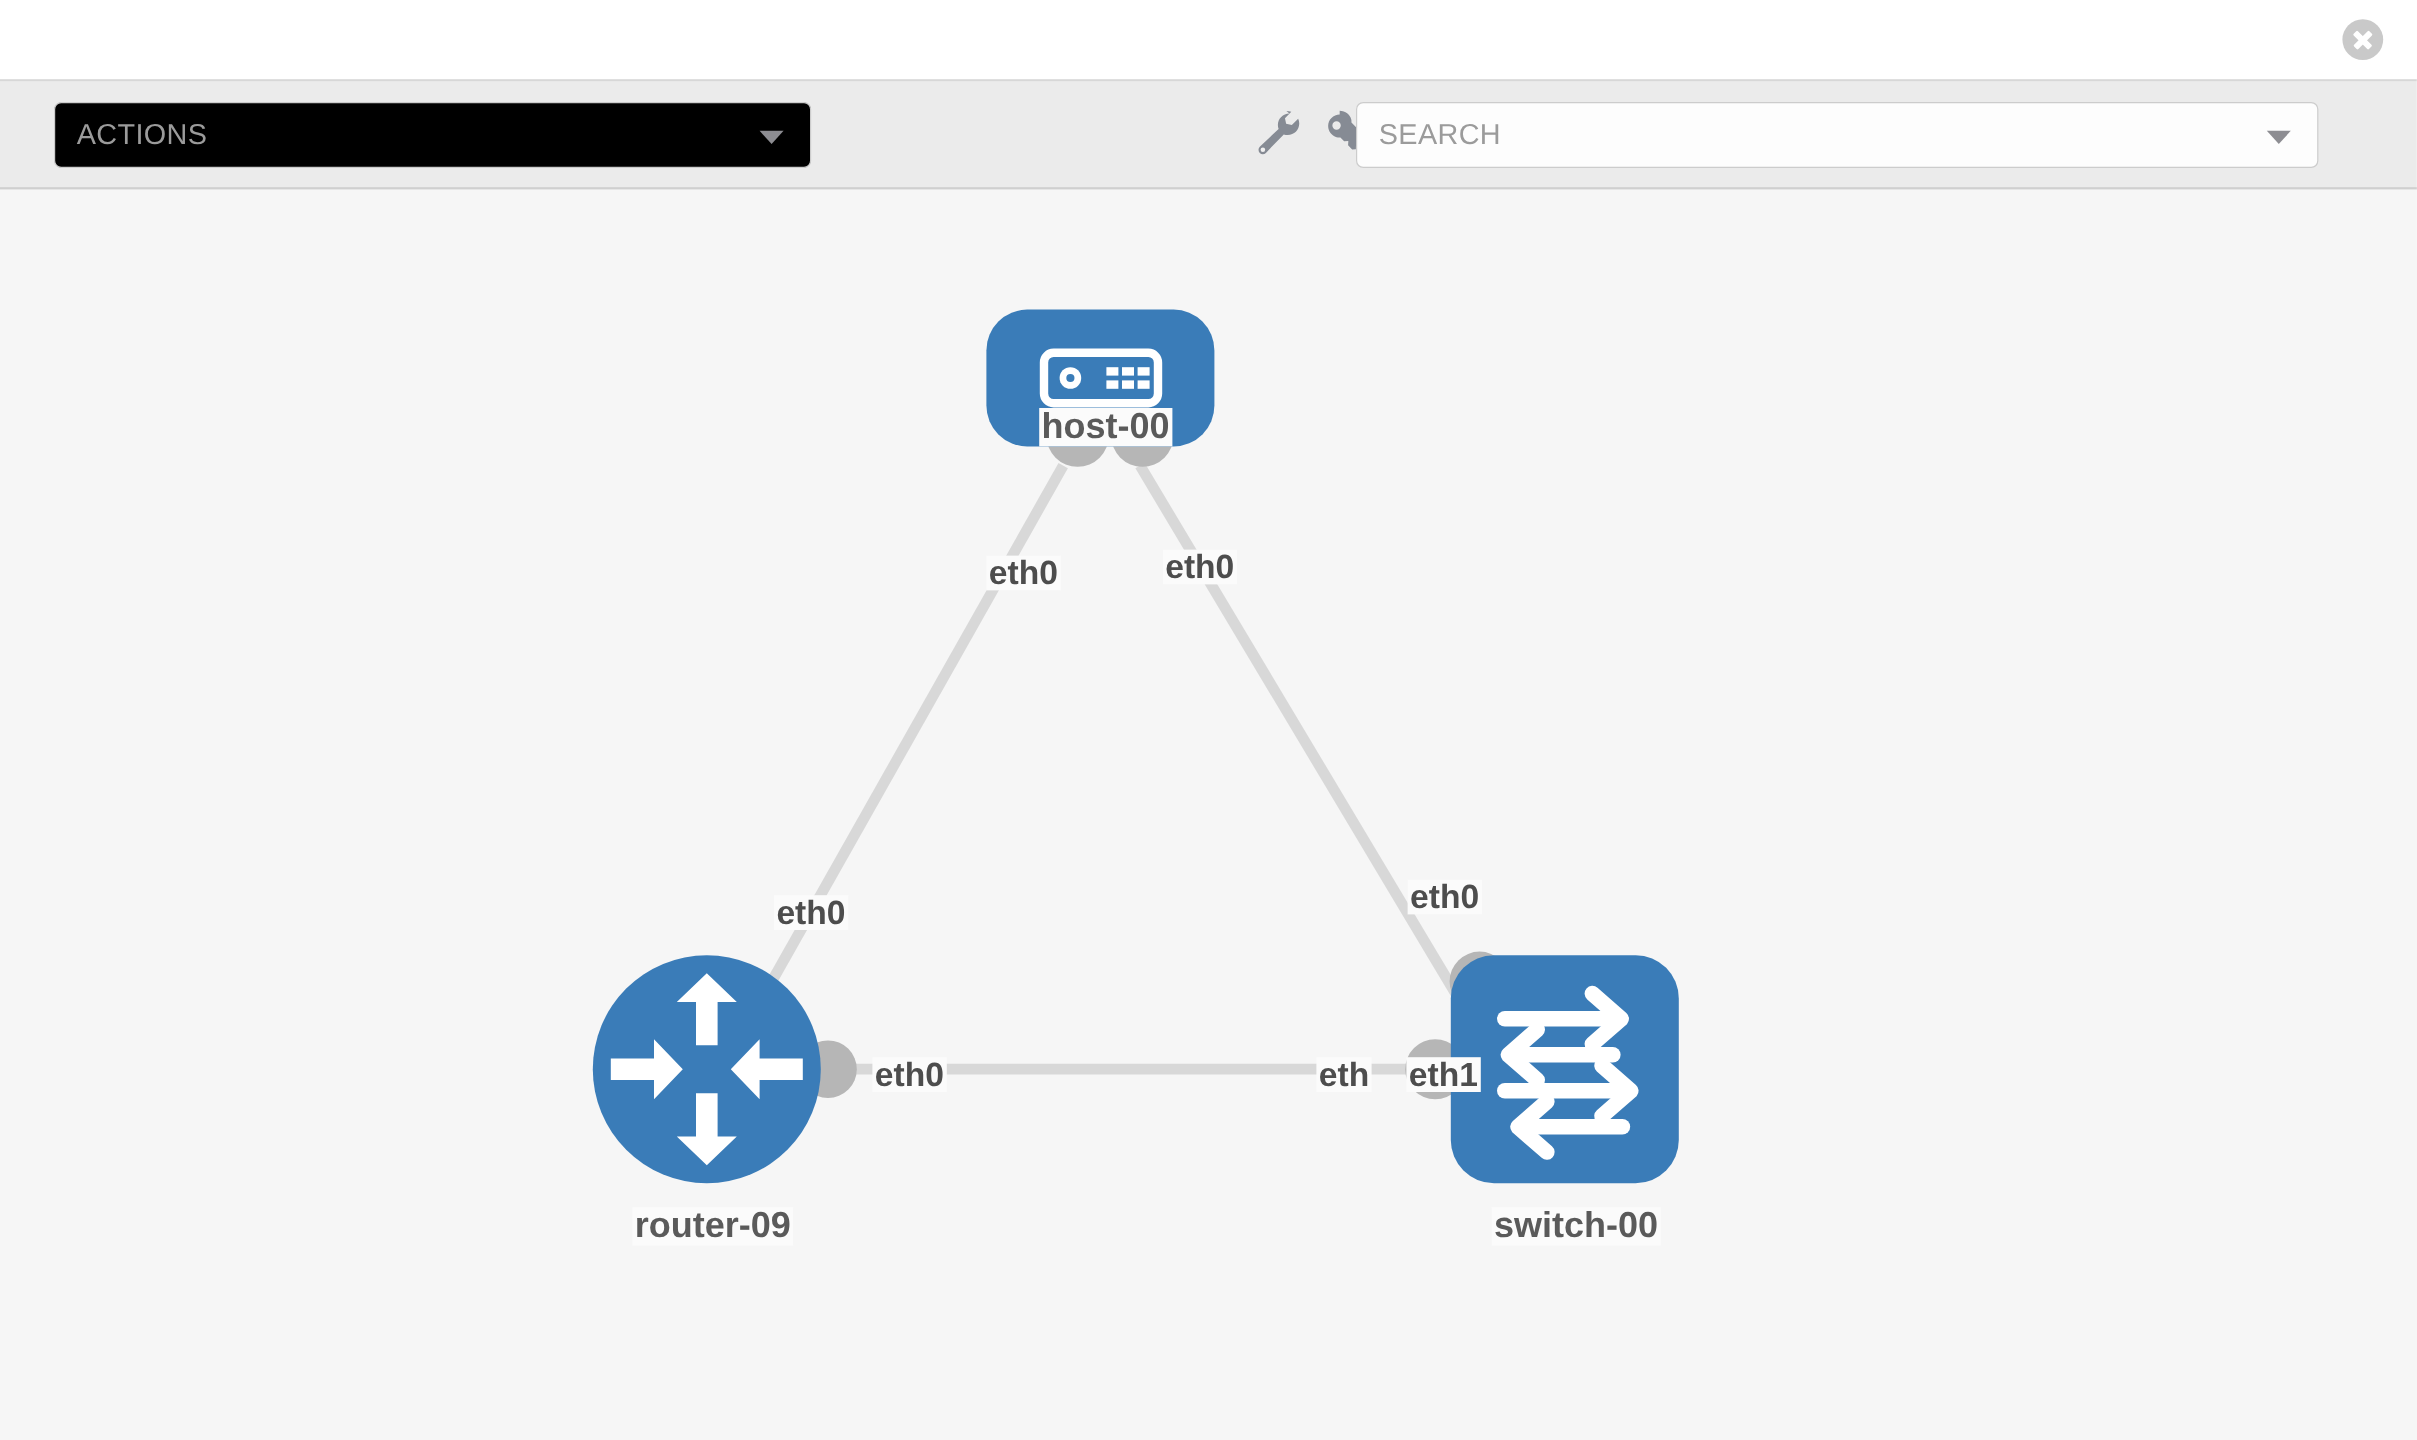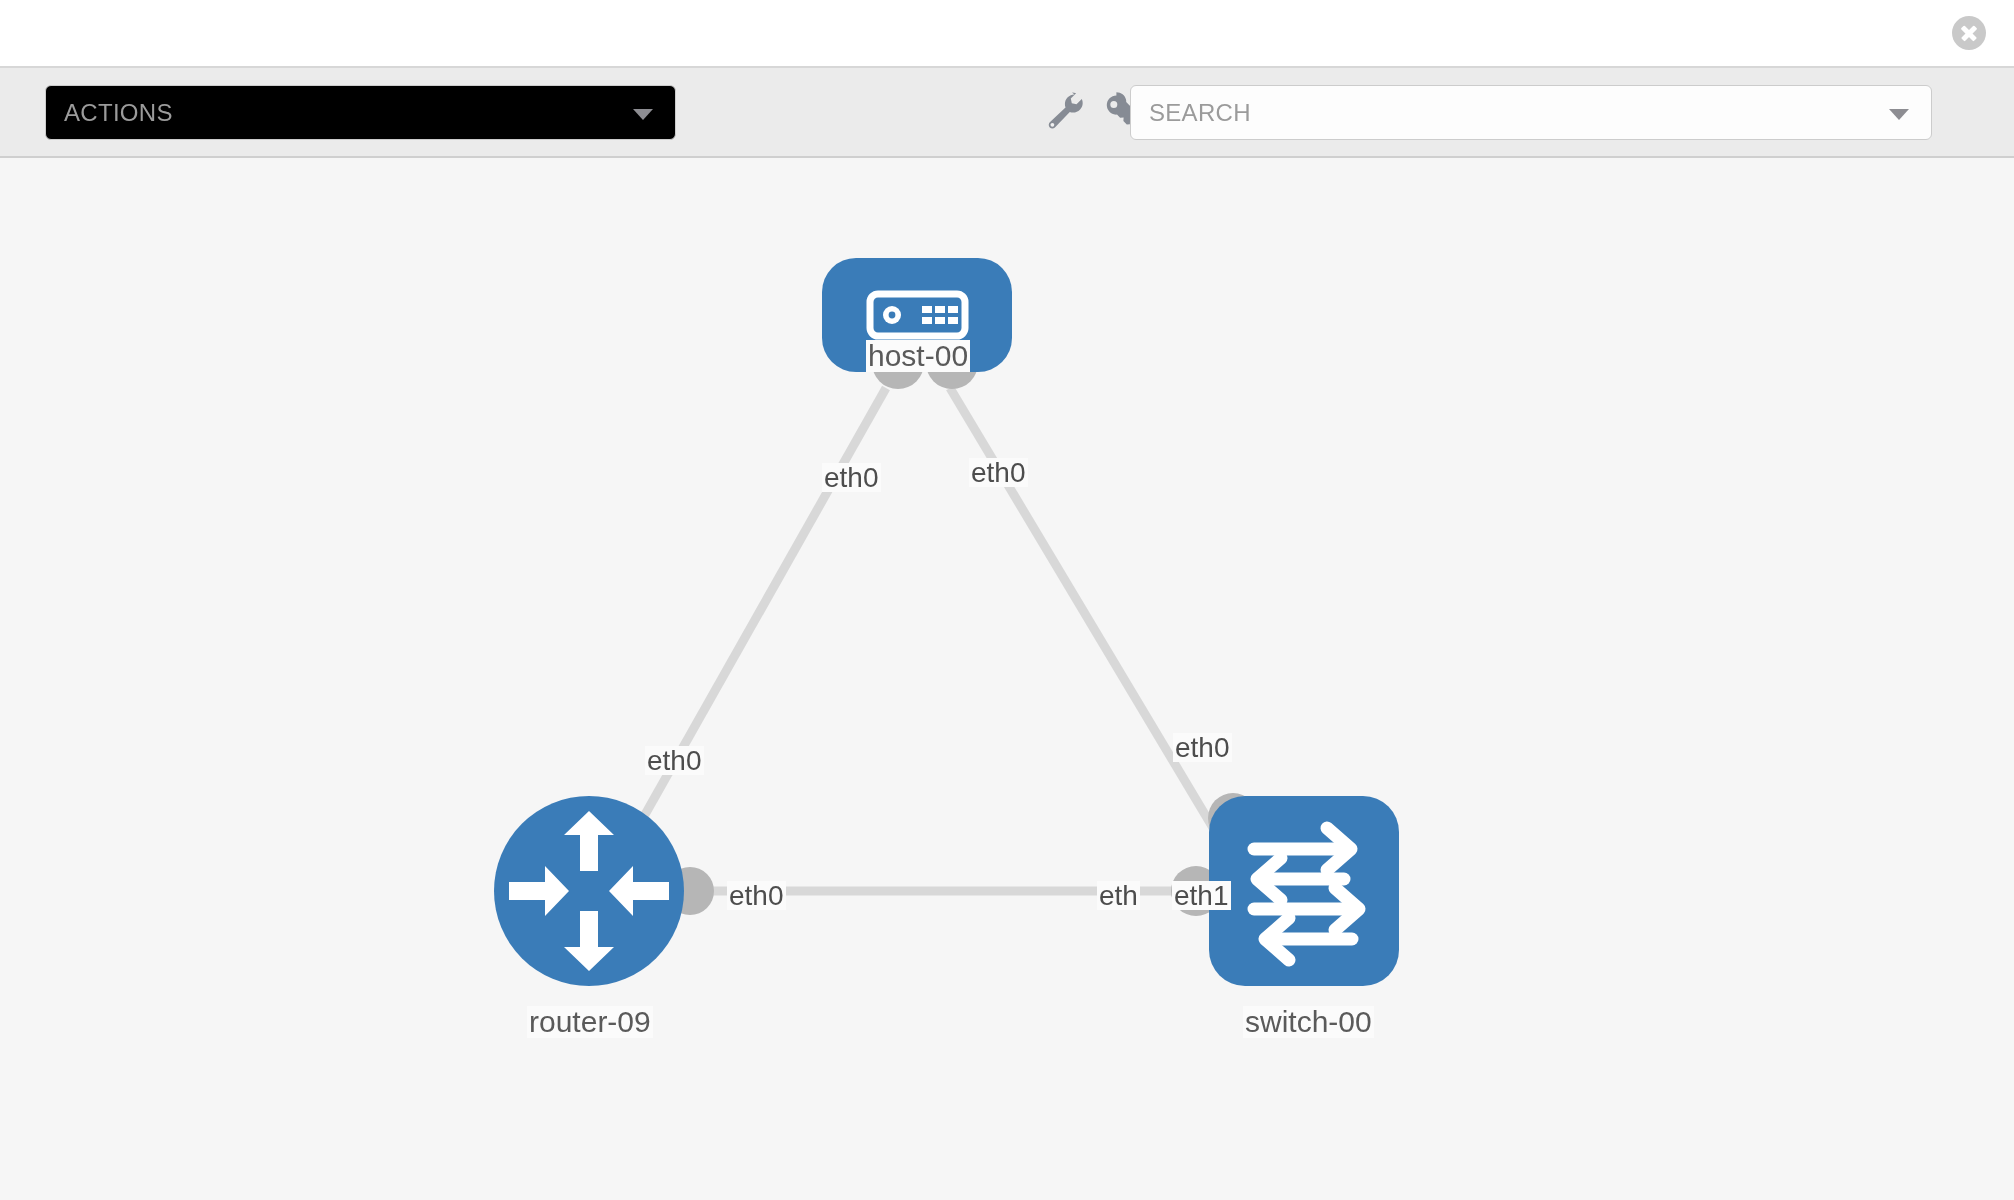--- a/index.html
+++ b/index.html
@@ -131,20 +131,21 @@
   #search-box .caret { right: 22px; top: 23px; }
 
   
   #canvas {
     position: absolute;
     left: 0; top: 158px;
     width: 2014px;
     height: 1042px;
     background: #f6f6f6;
     overflow: hidden;
+    font-weight: bold;
   }
   #topology-svg {
     position: absolute;
     left: 0; top: 0;
     width: 2014px;
     height: 1042px;
   }
 
   
   .node-label {

